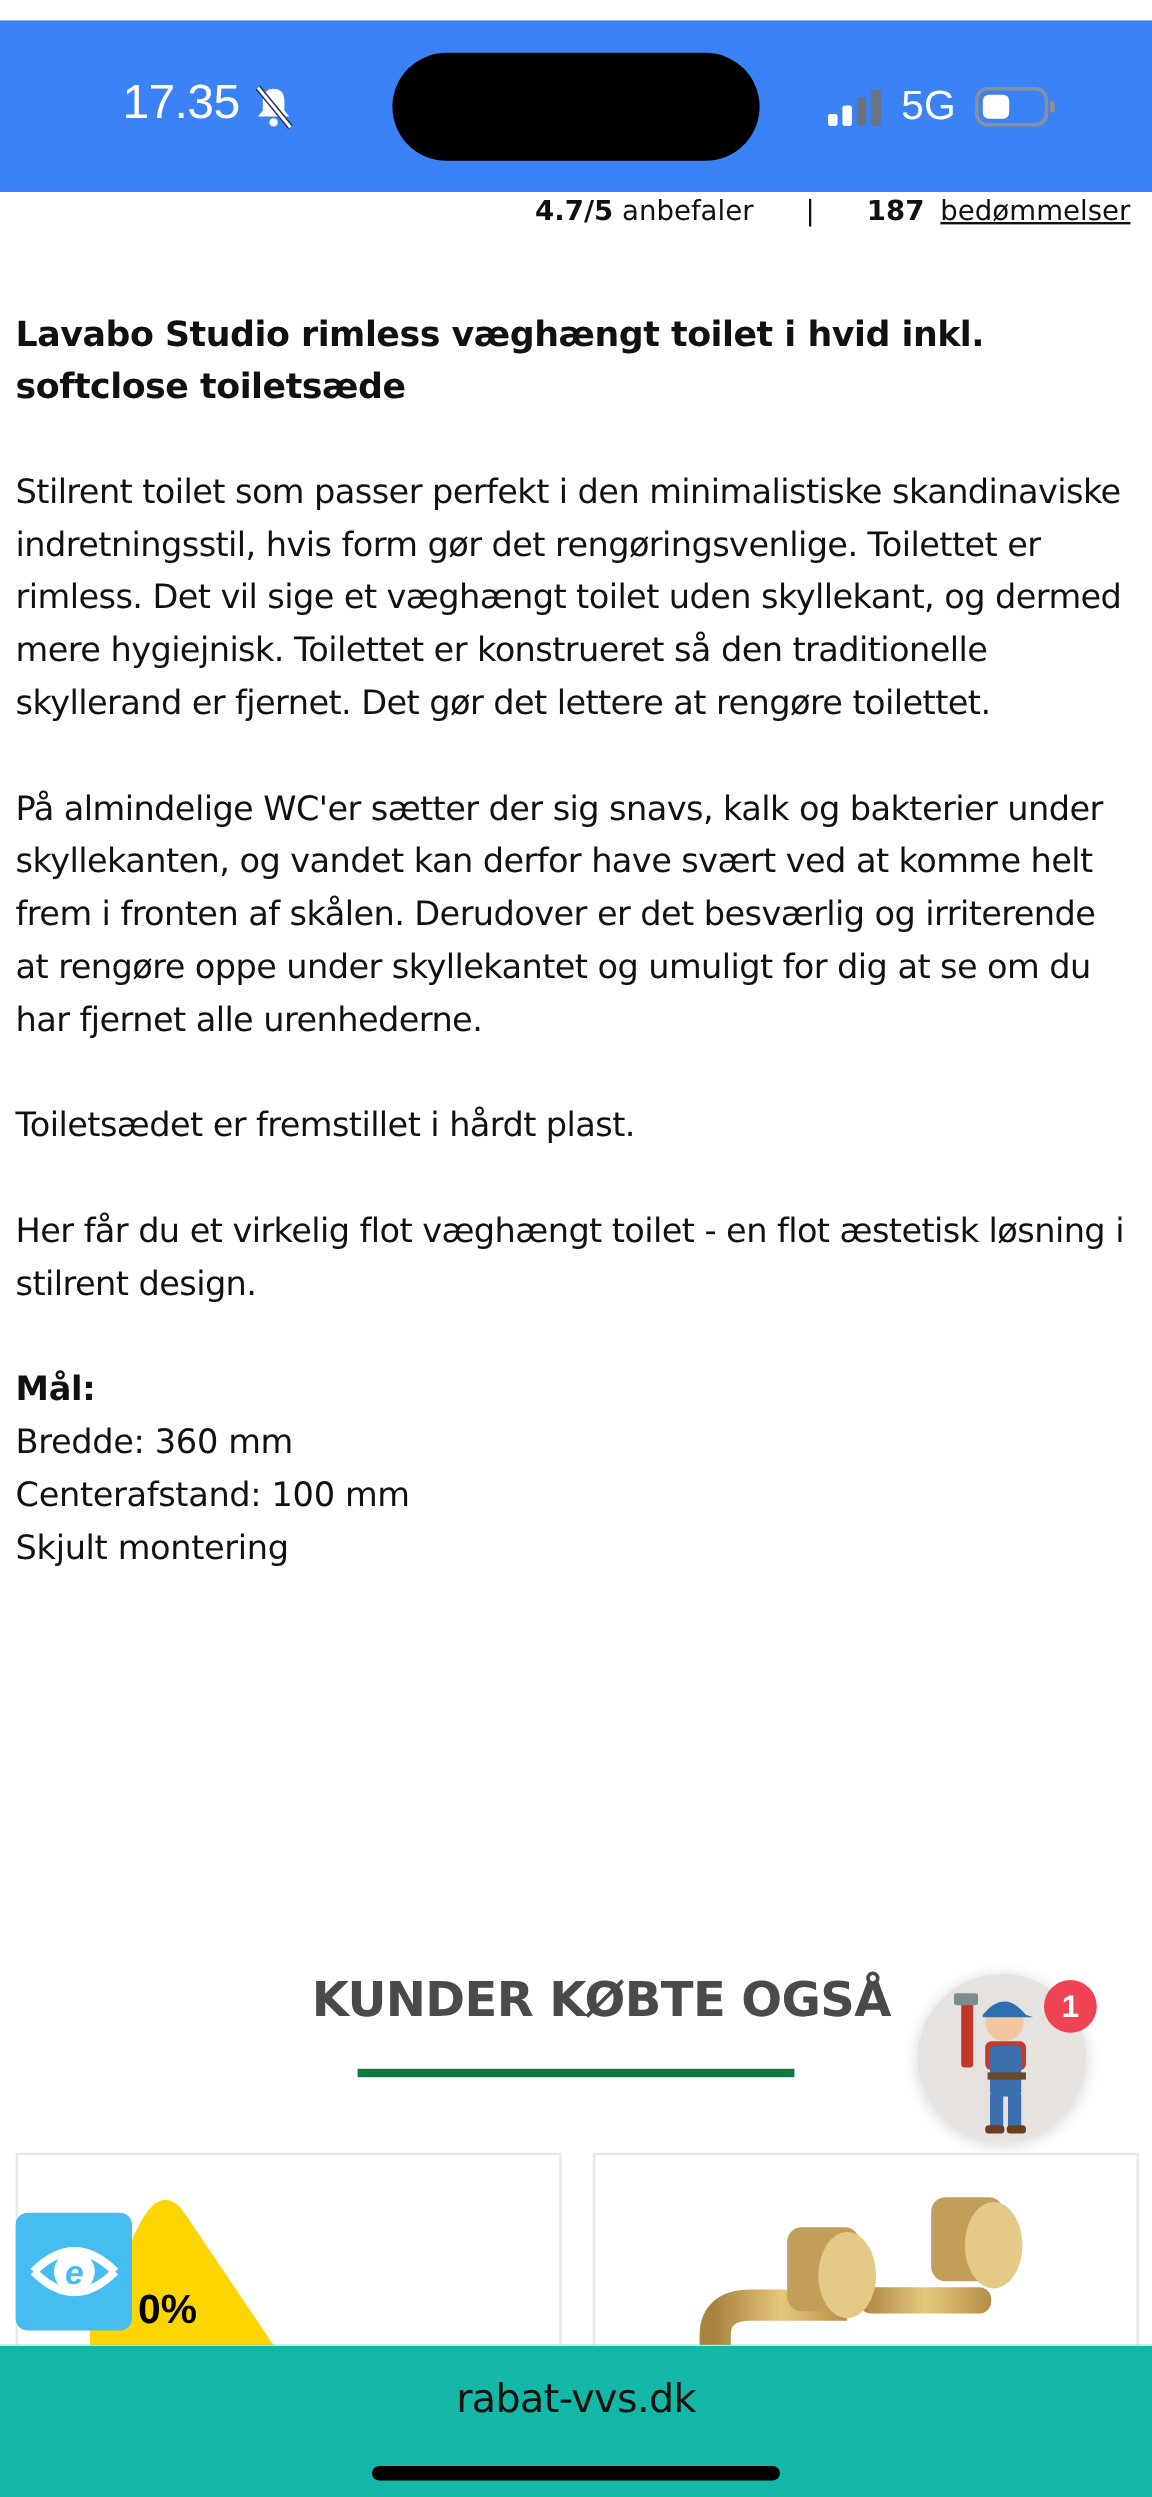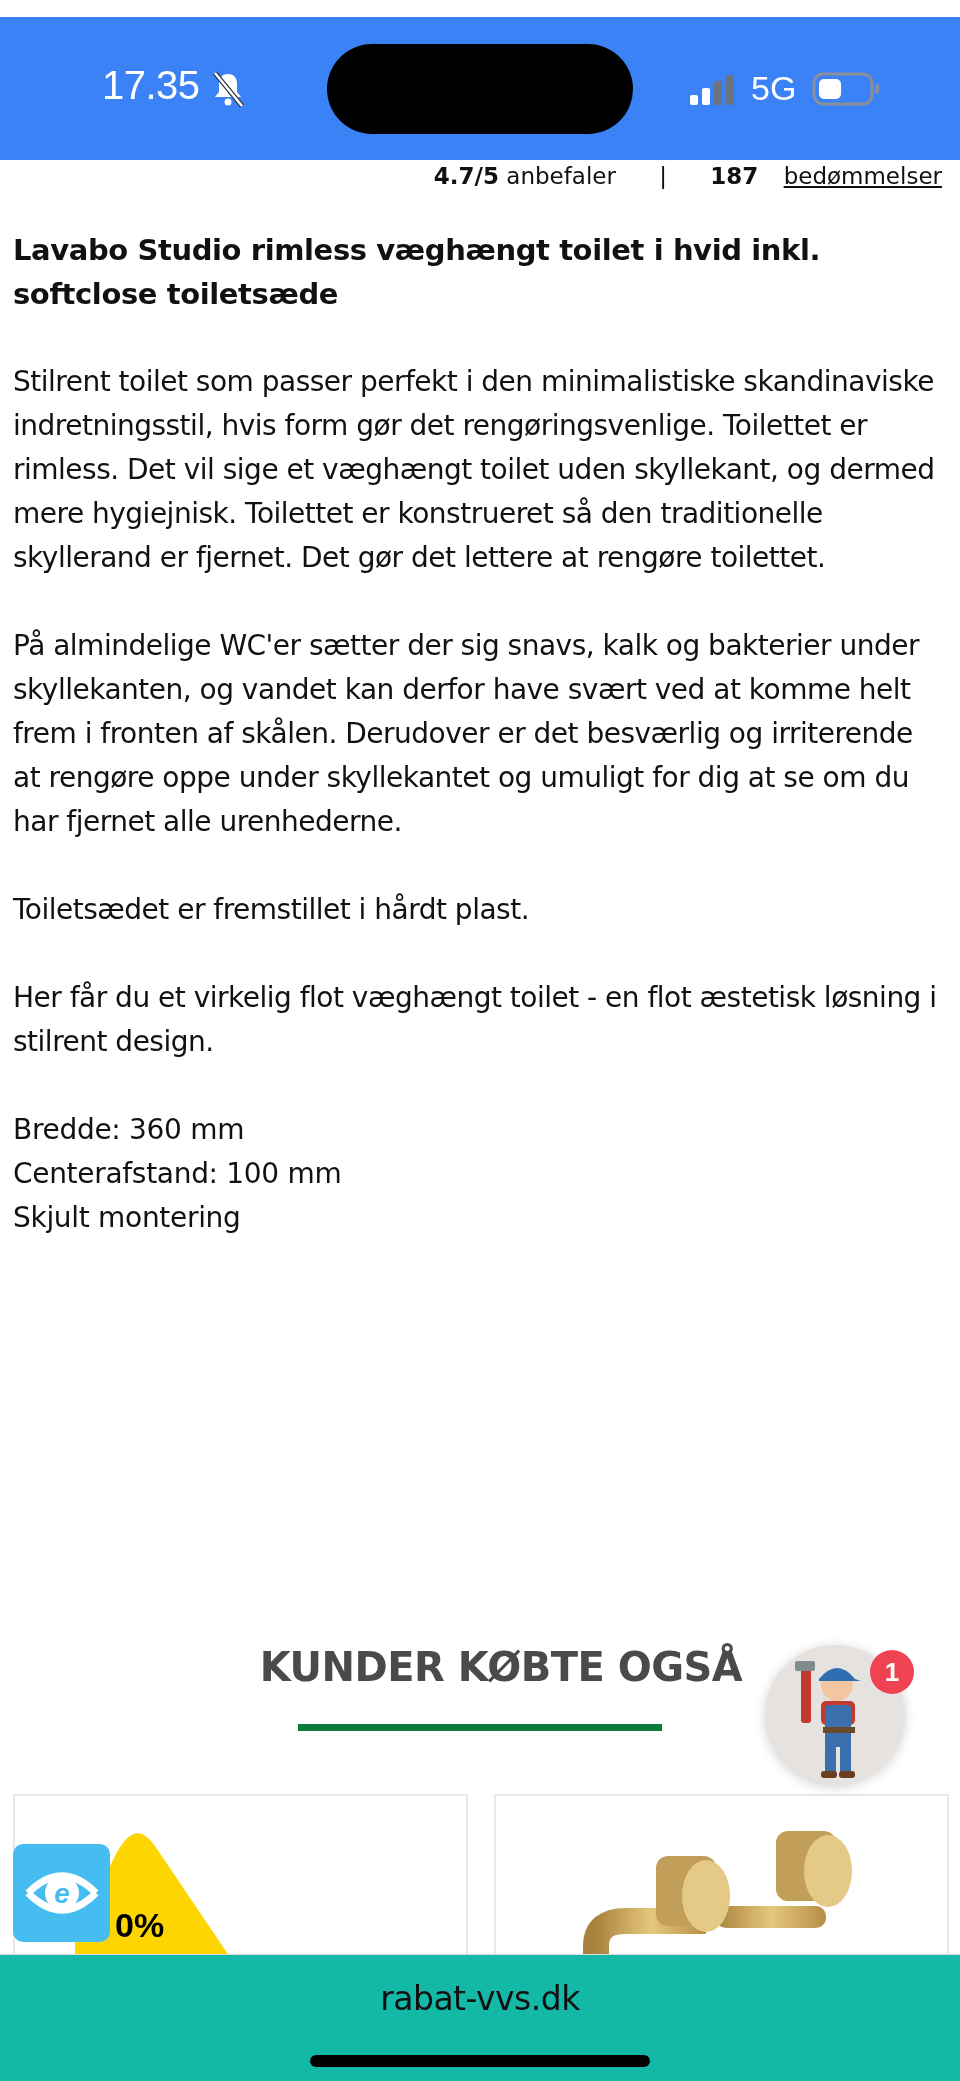--- a/index.html
+++ b/index.html
@@ -30,24 +30,24 @@
     
     .stars-strip {
       position: absolute; top: 143px; left: 490px; width: 450px; height: 10px; overflow: hidden;
     }
     .rating-line {
       position: absolute; top: 163px; right: 18px; font-size: 23px; color: #111;
       font-family: "DejaVu Sans", sans-serif; white-space: nowrap;
     }
     .rating-line b { font-weight: bold; }
     .rating-sep { margin: 0 36px; }
-    .rating-link { text-decoration: underline; color: #111; margin-left: 18px; }
-
-    
-    .content { position: absolute; top: 228px; left: 13px; width: 935px; }
+    .rating-link { text-decoration: underline; color: #111; margin-left: 6px; }
+
+    
+    .content { position: absolute; top: 256px; left: 13px; width: 935px; }
     .product-title {
       font-family: "DejaVu Sans", sans-serif; font-weight: bold; font-size: 29px;
       line-height: 44px; color: #111; letter-spacing: -0.4px;
     }
     .para {
       font-family: "DejaVu Sans", sans-serif; font-size: 28px; line-height: 44px;
       color: #111; letter-spacing: -0.5px; margin-top: 44px;
     }
     .para.first { margin-top: 44px; }
     .specs { margin-top: 44px; font-family: "DejaVu Sans", sans-serif; font-size: 28px; line-height: 44px; color: #111; letter-spacing: -0.3px; }
@@ -150,20 +150,21 @@
   <a class="rating-link">bedømmelser</a>
 </div>
 
 <div class="content">
   <h1 class="product-title">Lavabo Studio rimless væghængt toilet i hvid inkl. softclose toiletsæde</h1>
   <p class="para first">Stilrent toilet som passer perfekt i den minimalistiske skandinaviske indretningsstil, hvis form gør det rengøringsvenlige. Toilettet er rimless. Det vil sige et væghængt toilet uden skyllekant, og dermed mere hygiejnisk. Toilettet er konstrueret så den traditionelle skyllerand er fjernet. Det gør det lettere at rengøre toilettet.</p>
   <p class="para">På almindelige WC'er sætter der sig snavs, kalk og bakterier under skyllekanten, og vandet kan derfor have svært ved at komme helt frem i fronten af skålen. Derudover er det besværlig og irriterende at rengøre oppe under skyllekantet og umuligt for dig at se om du har fjernet alle urenhederne.</p>
   <p class="para">Toiletsædet er fremstillet i hårdt plast.</p>
   <p class="para">Her får du et virkelig flot væghængt toilet - en flot æstetisk løsning i stilrent design.</p>
   <div class="specs">
+    <div class="spec-head">Mål:</div>
     <div>Bredde: 360 mm</div>
     <div>Centerafstand: 100 mm</div>
     <div>Skjult montering</div>
   </div>
 </div>
 
 <h2 class="section-title">KUNDER KØBTE OGSÅ</h2>
 <div class="section-underline"></div>
 
 <div class="card card-left">

